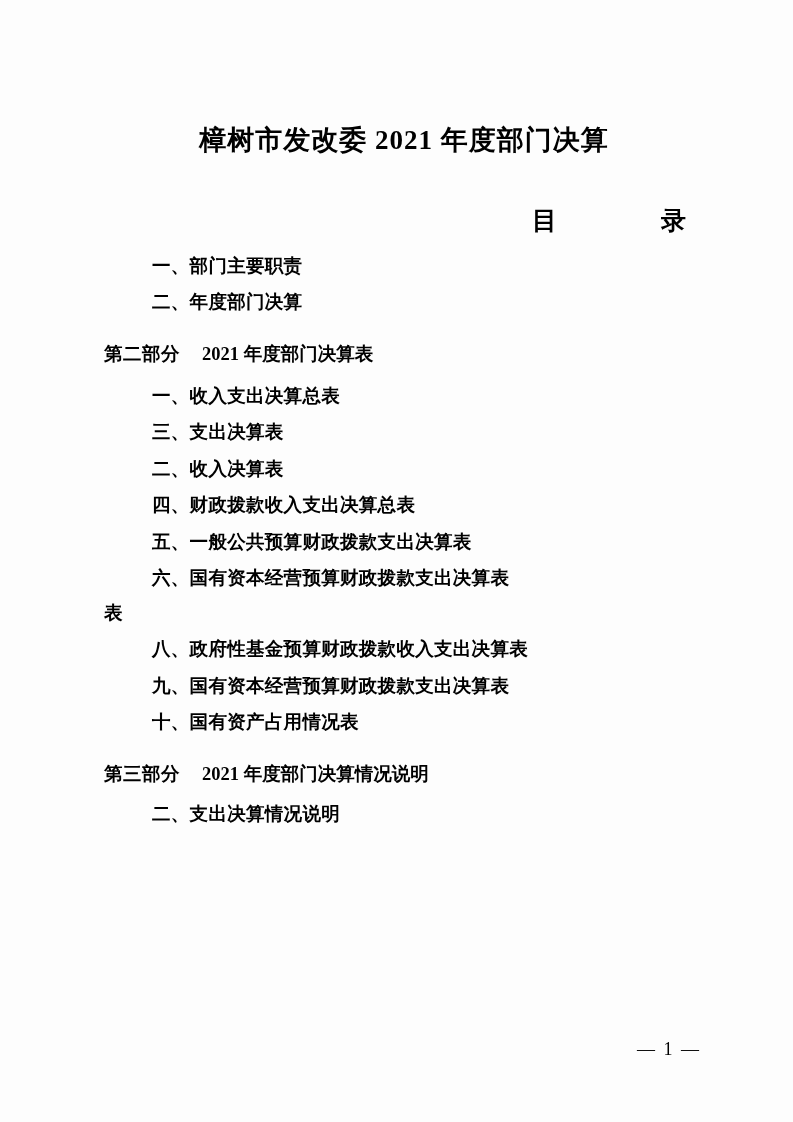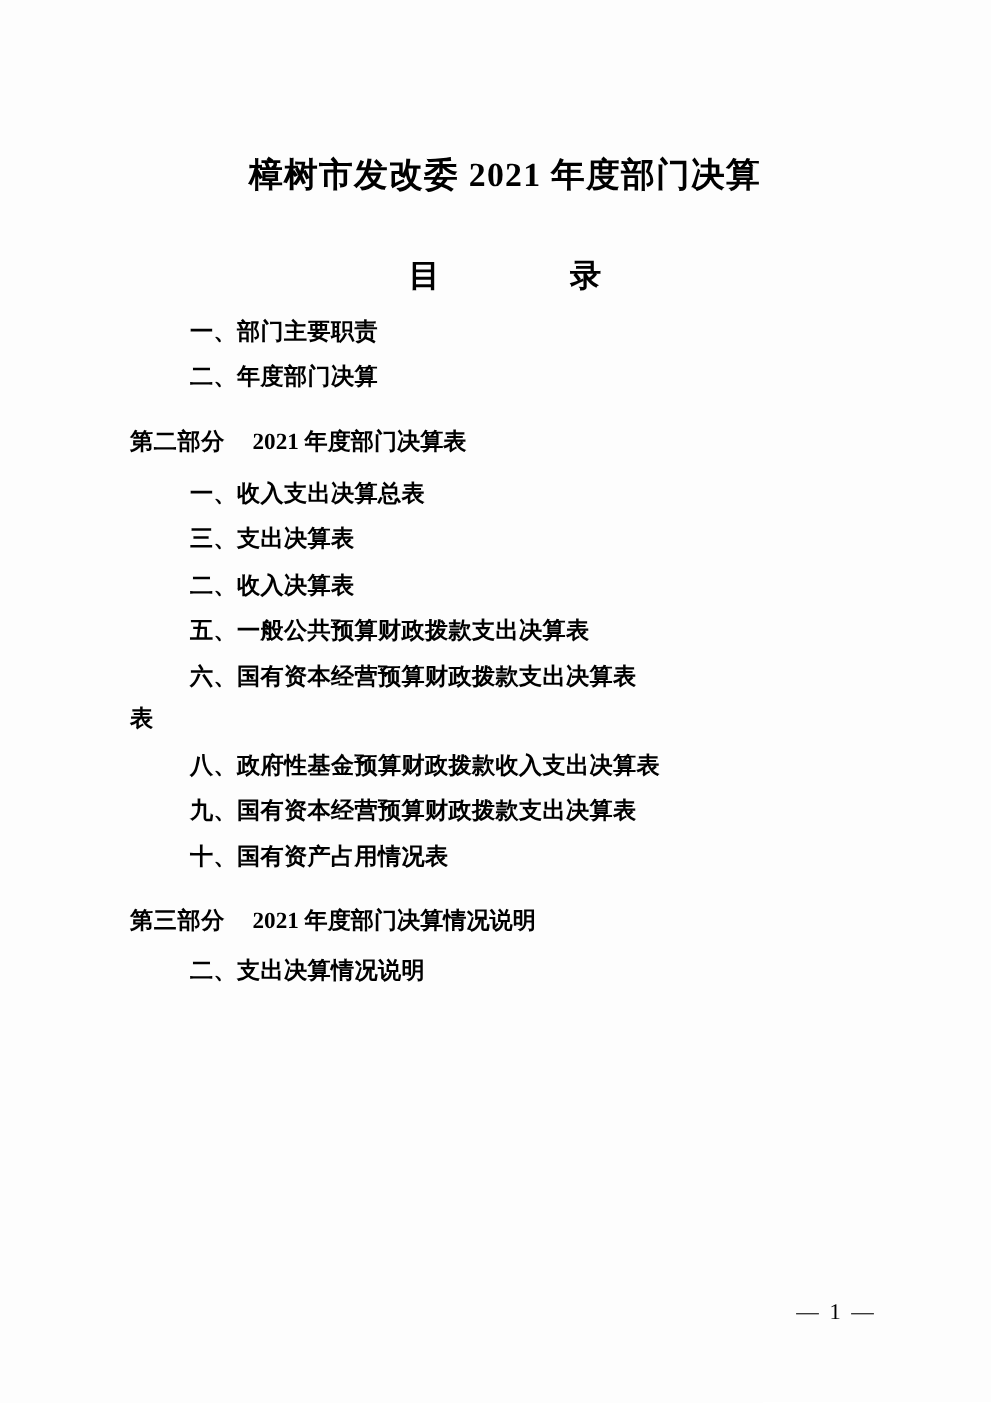--- a/index.html
+++ b/index.html
@@ -29,21 +29,21 @@
   .doc-title {
     margin-top: 122px;
     text-align: center;
     font-size: 27px;
     font-weight: bold;
     letter-spacing: 1px;
     line-height: 1.4;
   }
   .toc-heading {
     margin-top: 44px;
-    text-align: center;
+    text-align: right;
     font-size: 25px;
     font-weight: bold;
     letter-spacing: 18px;
     text-indent: 18px;
   }
   .section-line {
     margin-top: 30px;
     font-size: 18.5px;
     font-weight: bold;
     line-height: 1.35;
@@ -91,20 +91,21 @@
 
     <div class="entry first-entry">一、部门主要职责</div>
     <div class="entry">二、年度部门决算</div>
 
     <div class="section-line">
       <span class="sec-label">第二部分</span><span class="sec-gap"></span><span>2021 年度部门决算表</span>
     </div>
     <div class="entry first-entry">一、收入支出决算总表</div>
     <div class="entry">三、支出决算表</div>
     <div class="entry">二、收入决算表</div>
+    <div class="entry">四、财政拨款收入支出决算总表</div>
     <div class="entry">五、一般公共预算财政拨款支出决算表</div>
     <div class="entry">六、国有资本经营预算财政拨款支出决算表</div>
     <div class="entry wrap" style="padding-left:0;text-indent:0;margin-top:16px;">表</div>
     <div class="entry">八、政府性基金预算财政拨款收入支出决算表</div>
     <div class="entry">九、国有资本经营预算财政拨款支出决算表</div>
     <div class="entry">十、国有资产占用情况表</div>
 
     <div class="section-line">
       <span class="sec-label">第三部分</span><span class="sec-gap"></span><span>2021 年度部门决算情况说明</span>
     </div>

